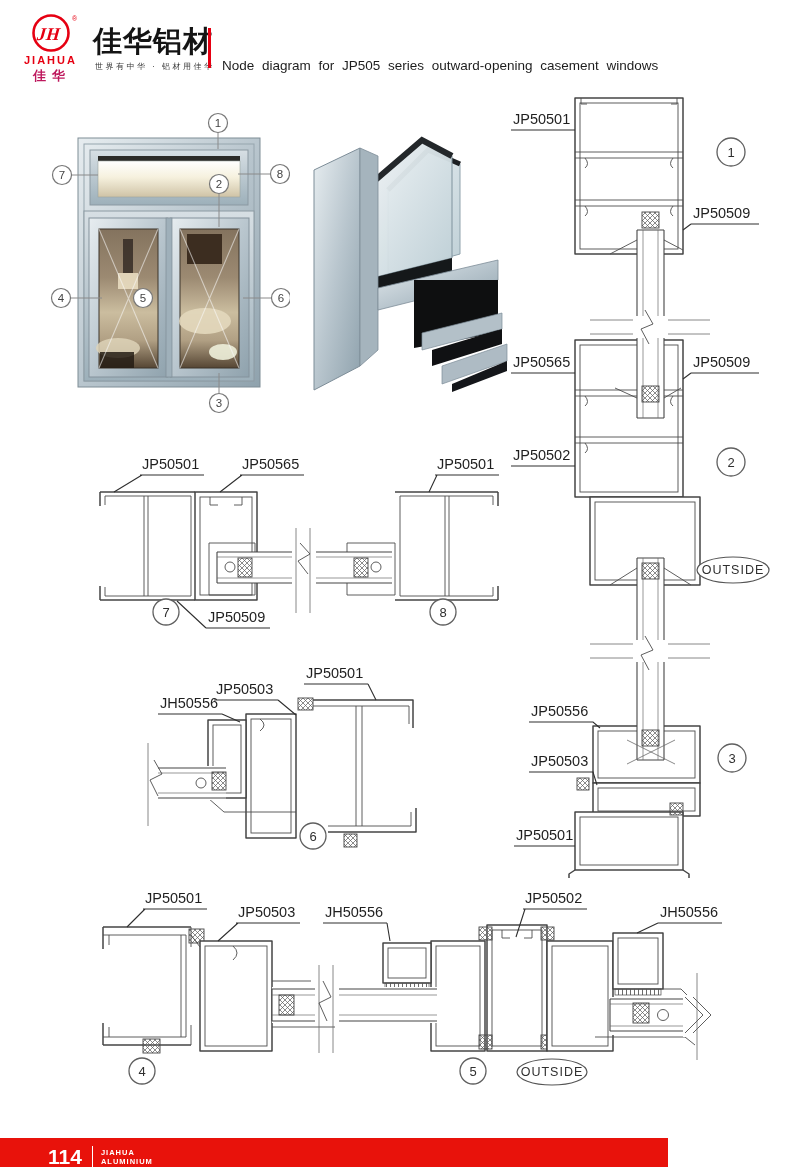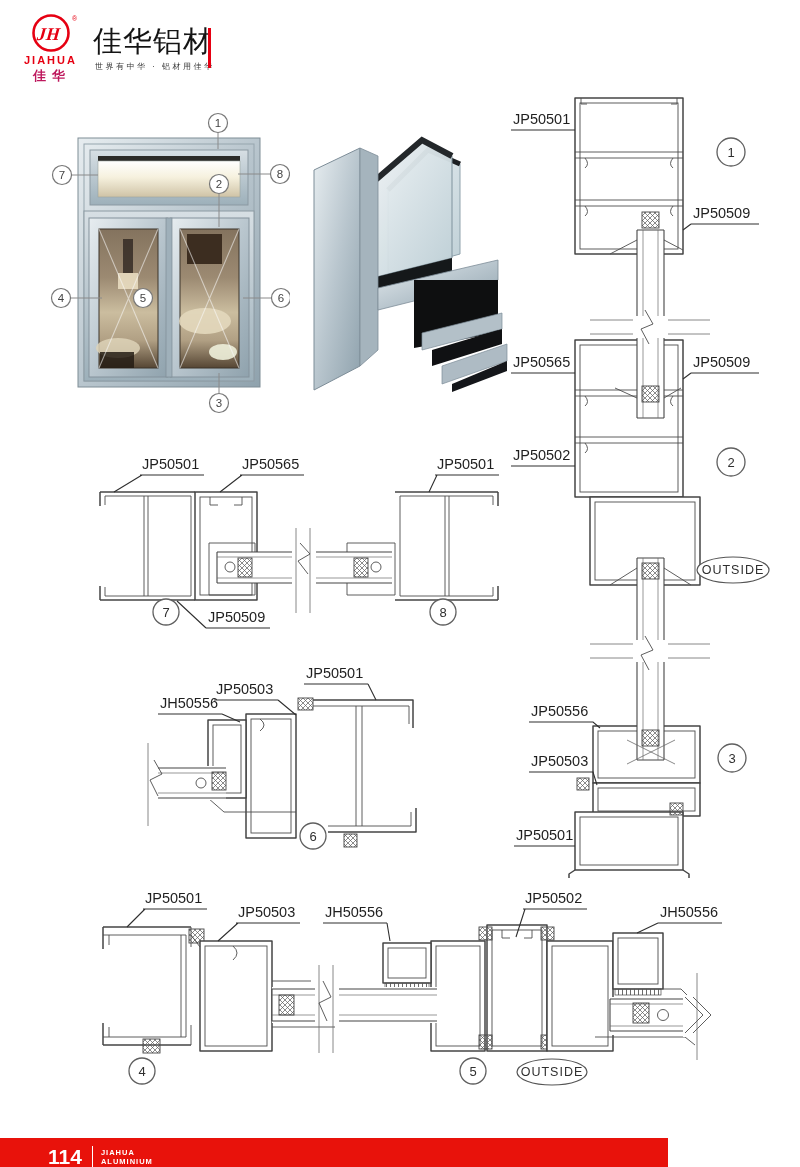--- a/index.html
+++ b/index.html
@@ -2,21 +2,21 @@
 <html><head>
 <meta charset="utf-8">
 <style>
   html,body{margin:0;padding:0;background:#fff;}
   #page{position:relative;width:800px;height:1167px;background:#fff;overflow:hidden;
         font-family:"Liberation Sans",sans-serif;}
   .abs{position:absolute;}
   
   .brand-en{color:#e60012;font-weight:bold;font-size:11px;letter-spacing:2px;}
   .brand-cn{color:#be185d;font-weight:bold;font-size:13px;letter-spacing:6px;}
-  .company{color:#141414;font-weight:normal;font-size:29px;letter-spacing:1px;font-family:"Liberation Sans",sans-serif;}
+  .company{color:#141414;font-weight:bold;font-size:29px;letter-spacing:1px;font-family:"Liberation Sans",sans-serif;}
   .slogan{color:#3a3a3a;font-size:8px;letter-spacing:2.5px;}
   .divider{background:#e60012;width:3px;height:40px;}
   .title-cn{color:#101010;font-weight:bold;font-size:27px;letter-spacing:0.5px;}
   .title-en{color:#1d1d1d;font-size:13.5px;word-spacing:4px;}
   
   .ol{fill:#fff;stroke:#454545;stroke-width:1.5;stroke-linejoin:round;}
   .nl{fill:none;stroke:#454545;stroke-width:1.5;stroke-linejoin:round;}
   .tl{fill:none;stroke:#4c4c4c;stroke-width:0.9;}
   .xl{fill:none;stroke:#6b6b6b;stroke-width:0.8;}
   .lead{fill:none;stroke:#2f2f2f;stroke-width:1.1;}
@@ -82,20 +82,21 @@
     <svg class="abs" style="left:28px;top:12px;" width="50" height="42">
       <circle cx="23" cy="21" r="17.5" fill="none" stroke="#e60012" stroke-width="2.6"></circle>
       <text x="23" y="28" text-anchor="middle" transform="skewX(-6)" style="font:italic bold 18px 'Liberation Serif',serif;fill:#e60012">JH</text>
       <text x="44" y="9" style="font:7px 'Liberation Sans',sans-serif;fill:#e60012">®</text>
     </svg>
     <div class="abs brand-en" style="left:24px;top:54px;">JIAHUA</div>
     <div class="abs brand-cn" style="left:33px;top:67px;">佳华</div>
     <div class="abs company" style="left:93px;top:22px;">佳华铝材</div>
     <div class="abs slogan" style="left:95px;top:61px;">世界有中华 · 铝材用佳华</div>
     <div class="abs divider" style="left:208px;top:28px;"></div>
+    <div class="abs title-en" style="left:222px;top:58px;">Node diagram for JP505 series outward-opening casement windows</div>
   </div>
 
   <svg class="abs" style="left:40px;top:105px;" width="250" height="310" viewBox="0 0 250 310">
 
     <rect x="38" y="33" width="182" height="249" fill="url(#alFrame)" stroke="#7f8d96" stroke-width="1"></rect>
     <rect x="44" y="39" width="170" height="237" fill="none" stroke="#96a5ae" stroke-width="1"></rect>
 
     <rect x="50" y="45" width="158" height="55" fill="url(#alFrameV)" stroke="#8b99a2" stroke-width="1"></rect>
     <rect x="58" y="51" width="142" height="5" fill="#2b2a27"></rect>
     <rect x="58" y="56" width="142" height="36" fill="url(#transomGlass)" stroke="#9aa49f" stroke-width="0.6"></rect>

